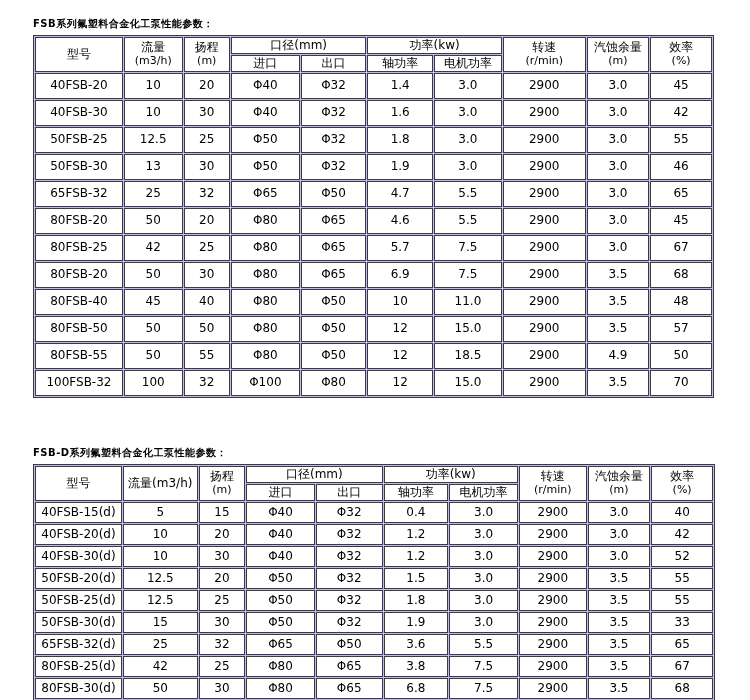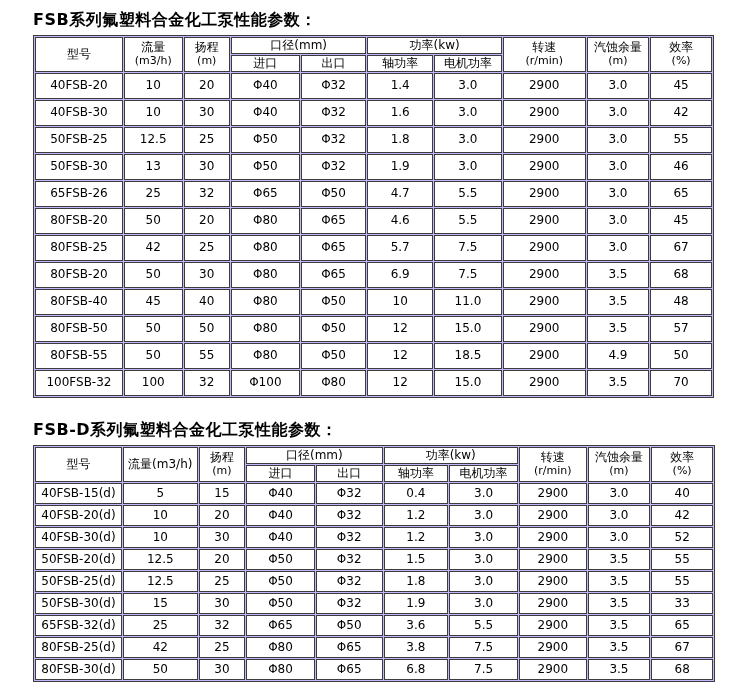--- a/index.html
+++ b/index.html
@@ -9,24 +9,24 @@
     color: #000000;
     font-family: "DejaVu Sans", sans-serif;
   }
   .page {
     position: relative;
     width: 750px;
     height: 700px;
     overflow: hidden;
   }
   .section-1 { position: absolute; left: 33px; top: 10px; }
-  .section-2 { position: absolute; left: 33px; top: 420px; }
+  .section-2 { position: absolute; left: 33px; top: 439px; }
   .tbl-title {
-    margin: 0 0 4px 0;
-    font-size: 16px;
+    margin: 7px 0 4px 0;
+    font-size: 10px;
     font-weight: bold;
     letter-spacing: 0.5px;
     white-space: nowrap;
   }
   table.pump-table {
     border-collapse: separate;
     border-spacing: 1px;
     border: 1px solid #3c3c3c;
     background: #c4b5fd;
     table-layout: fixed;
@@ -151,21 +151,21 @@
             <td>30</td>
             <td>Φ50</td>
             <td>Φ32</td>
             <td>1.9</td>
             <td>3.0</td>
             <td>2900</td>
             <td>3.0</td>
             <td>46</td>
           </tr>
           <tr>
-            <td>65FSB-26</td>
+            <td>65FSB-32</td>
             <td>25</td>
             <td>32</td>
             <td>Φ65</td>
             <td>Φ50</td>
             <td>4.7</td>
             <td>5.5</td>
             <td>2900</td>
             <td>3.0</td>
             <td>65</td>
           </tr>

